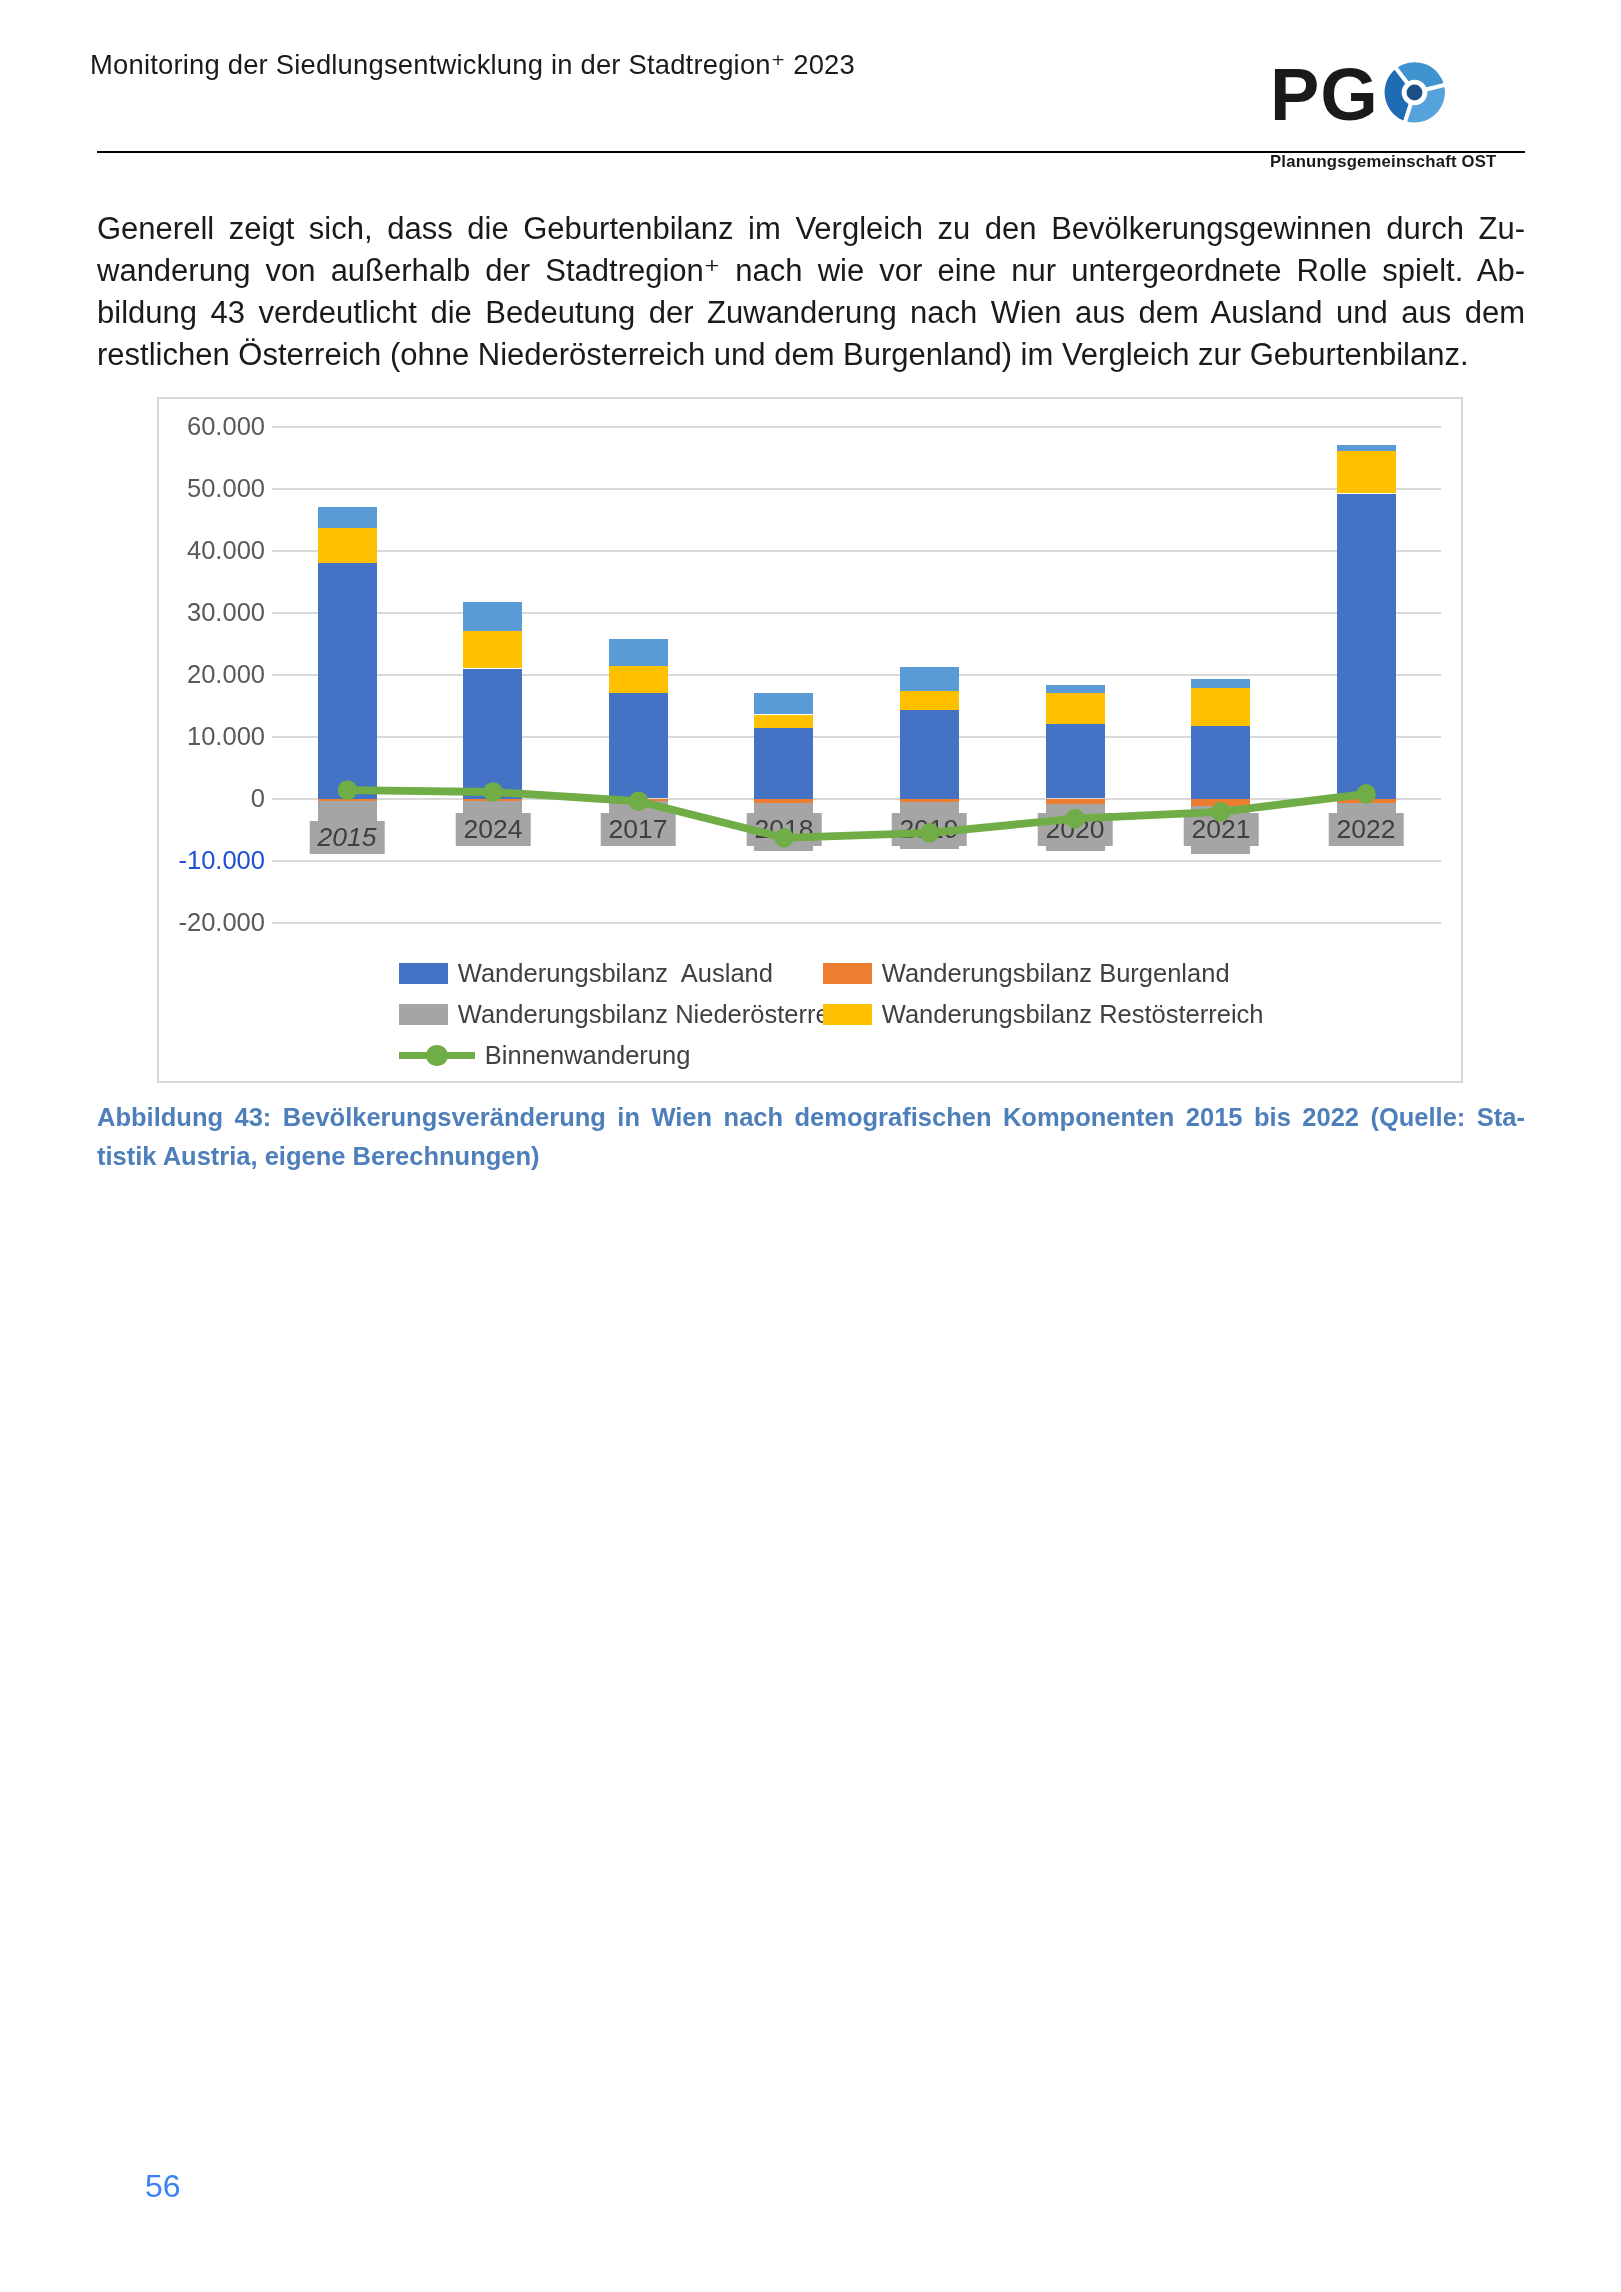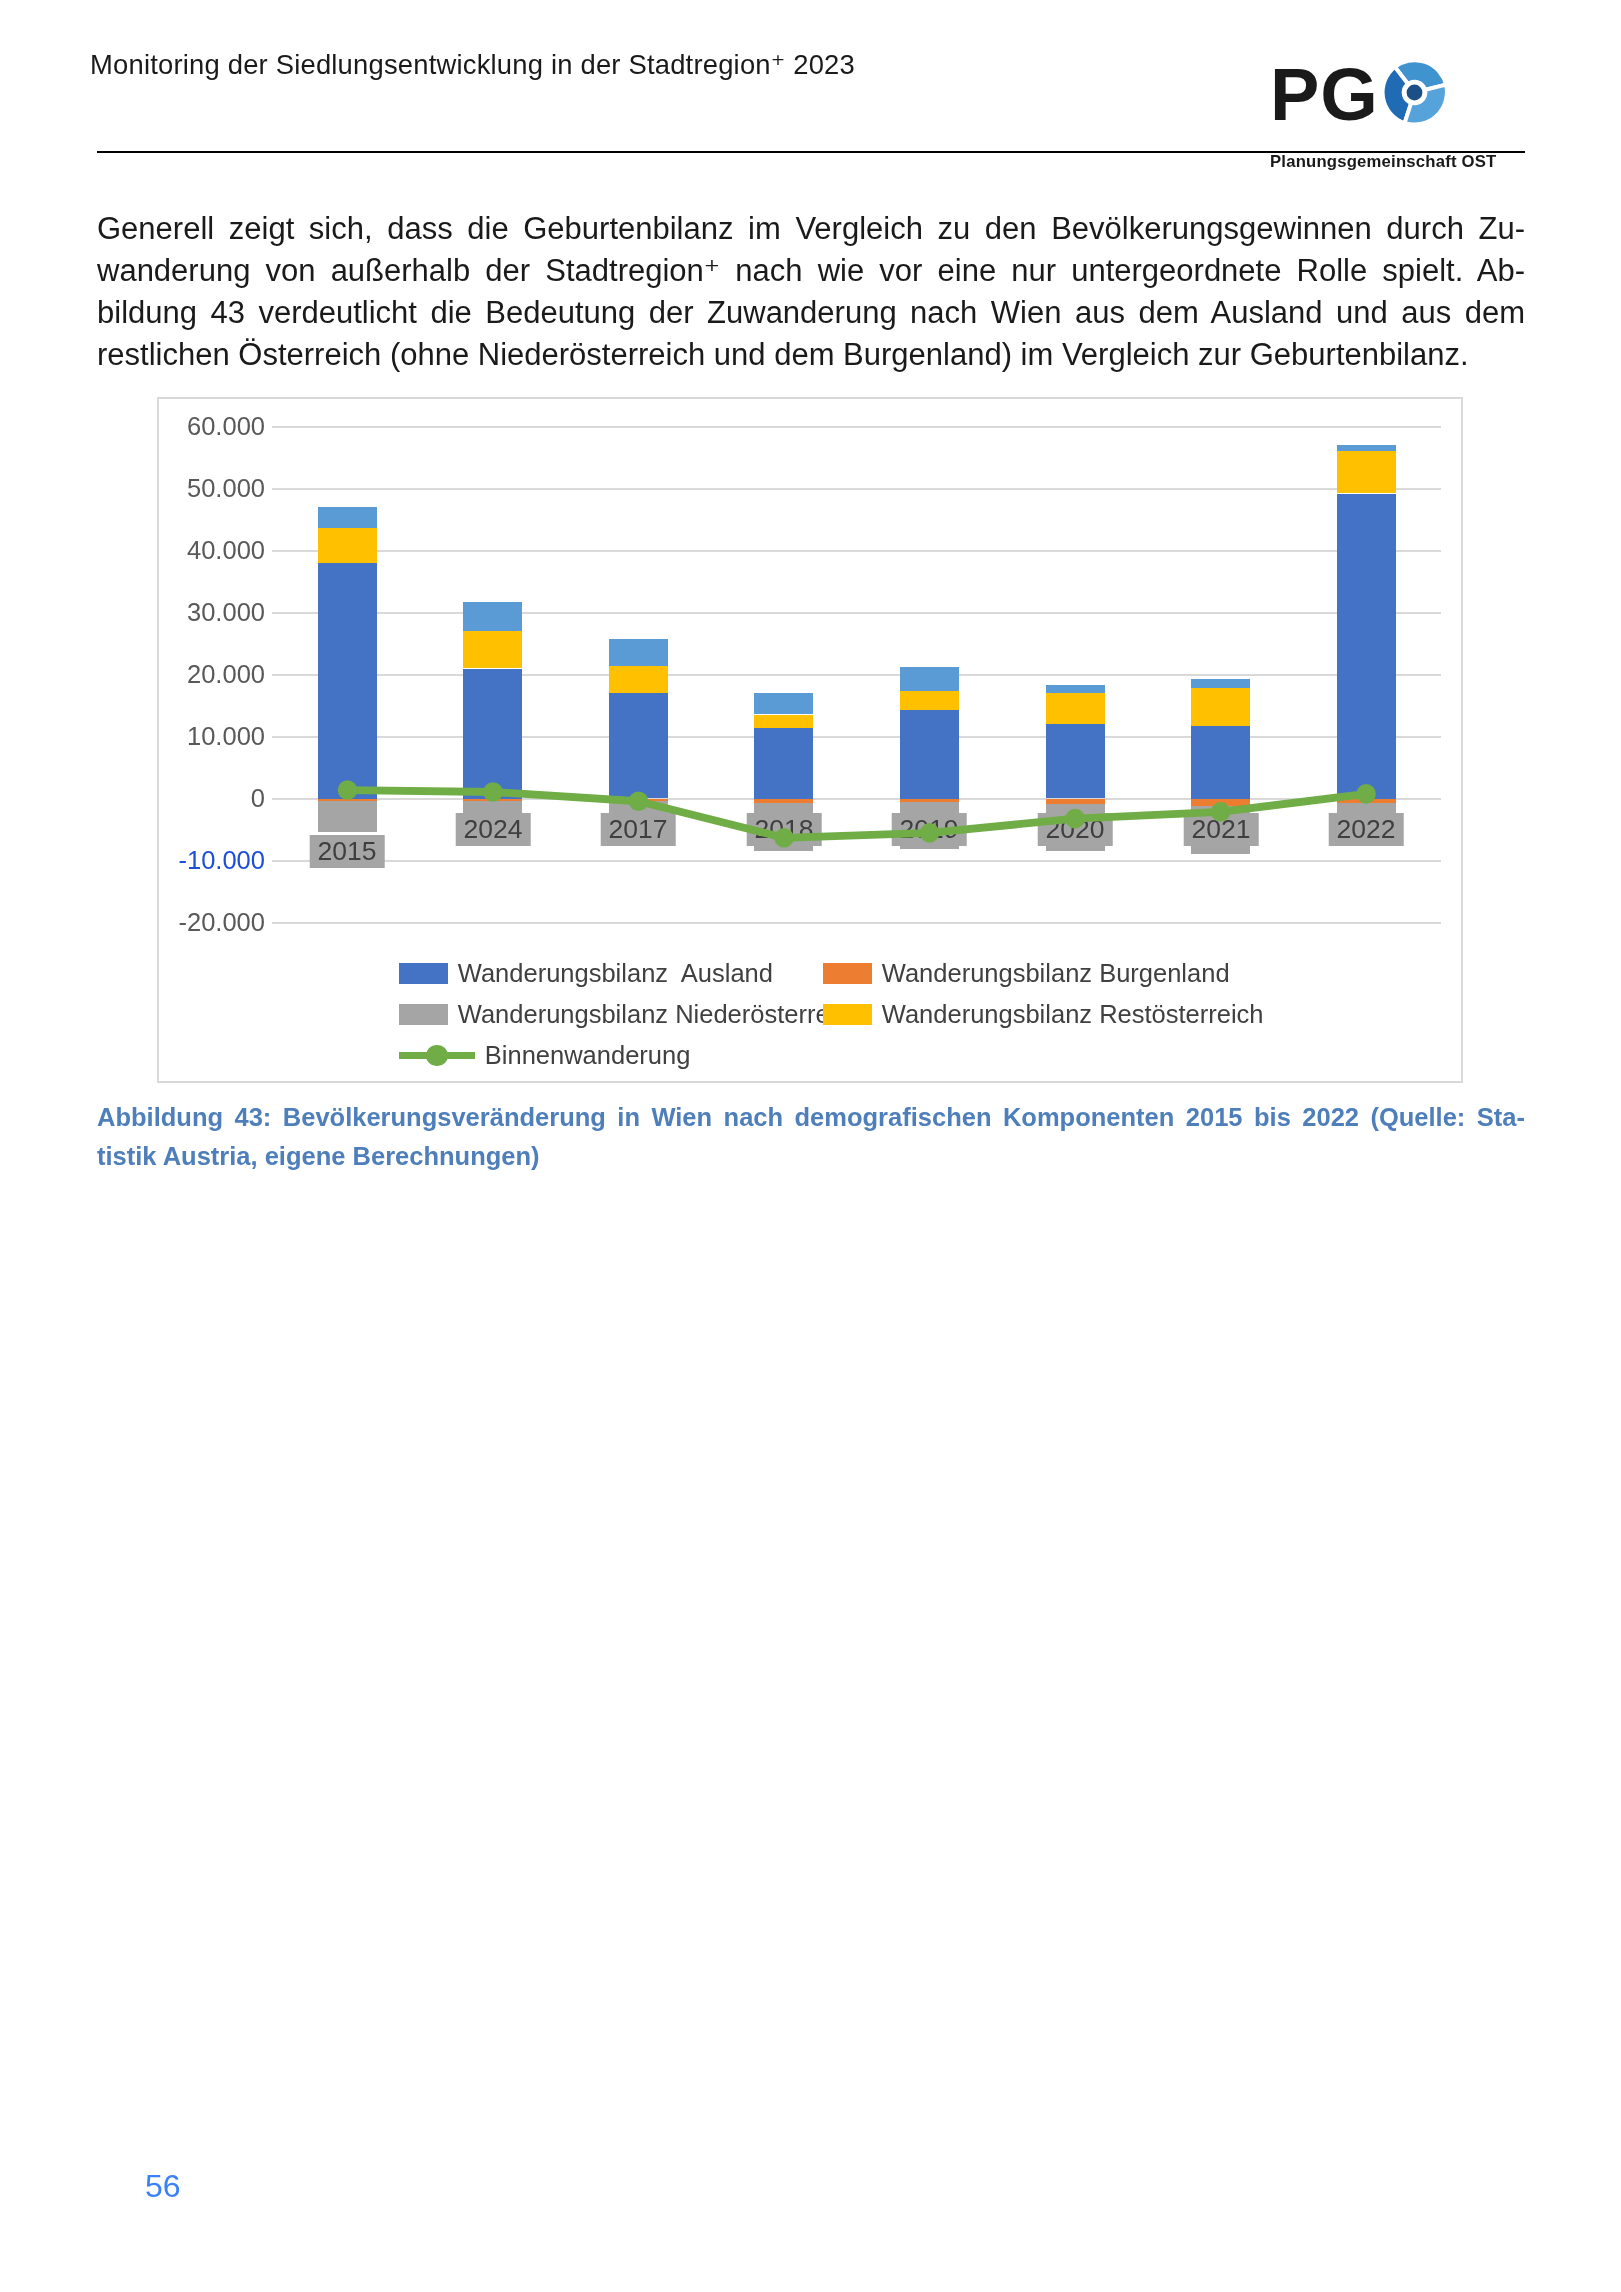--- a/index.html
+++ b/index.html
@@ -90,21 +90,21 @@
         <div class="ytick" style="top: 384px; color: rgb(89, 89, 89);">0</div>
         <div class="gridline" style="left: 113px; top: 461px; width: 1169px; background: rgb(217, 217, 217);"></div>
         <div class="ytick" style="top: 446px; color: #1d4ed8;">-10.000</div>
         <div class="gridline" style="left: 113px; top: 523px; width: 1169px; background: rgb(217, 217, 217);"></div>
         <div class="ytick" style="top: 508px; color: rgb(89, 89, 89);">-20.000</div>
         <div class="bar-seg" style="left: 159px; top: 164px; width: 59px; height: 236px; background: rgb(68, 114, 196);"></div>
         <div class="bar-seg" style="left: 159px; top: 400px; width: 59px; height: 2.5px; background: rgb(237, 125, 49);"></div>
         <div class="bar-seg" style="left: 159px; top: 402px; width: 59px; height: 31px; background: rgb(165, 165, 165);"></div>
         <div class="bar-seg" style="left: 159px; top: 129px; width: 59px; height: 35px; background: rgb(255, 192, 0);"></div>
         <div class="bar-seg" style="left: 159px; top: 108px; width: 59px; height: 21px; background: rgb(91, 155, 213);"></div>
-        <div class="xlabel" style="left: 188px; top: 436px;">2015</div>
+        <div class="xlabel" style="left: 188px; top: 422px; font-style: italic;">2015</div>
         <div class="bar-seg" style="left: 304px; top: 270px; width: 59px; height: 130px; background: rgb(68, 114, 196);"></div>
         <div class="bar-seg" style="left: 304px; top: 400px; width: 59px; height: 2.5px; background: rgb(237, 125, 49);"></div>
         <div class="bar-seg" style="left: 304px; top: 402px; width: 59px; height: 34px; background: rgb(165, 165, 165);"></div>
         <div class="bar-seg" style="left: 304px; top: 232px; width: 59px; height: 37px; background: rgb(255, 192, 0);"></div>
         <div class="bar-seg" style="left: 304px; top: 203px; width: 59px; height: 29px; background: rgb(91, 155, 213);"></div>
         <div class="xlabel" style="left: 334px; top: 414px;">2024</div>
         <div class="bar-seg" style="left: 450px; top: 294px; width: 59px; height: 105px; background: rgb(68, 114, 196);"></div>
         <div class="bar-seg" style="left: 450px; top: 400px; width: 59px; height: 2.5px; background: rgb(237, 125, 49);"></div>
         <div class="bar-seg" style="left: 450px; top: 402px; width: 59px; height: 30px; background: rgb(165, 165, 165);"></div>
         <div class="bar-seg" style="left: 450px; top: 267px; width: 59px; height: 27px; background: rgb(255, 192, 0);"></div>

